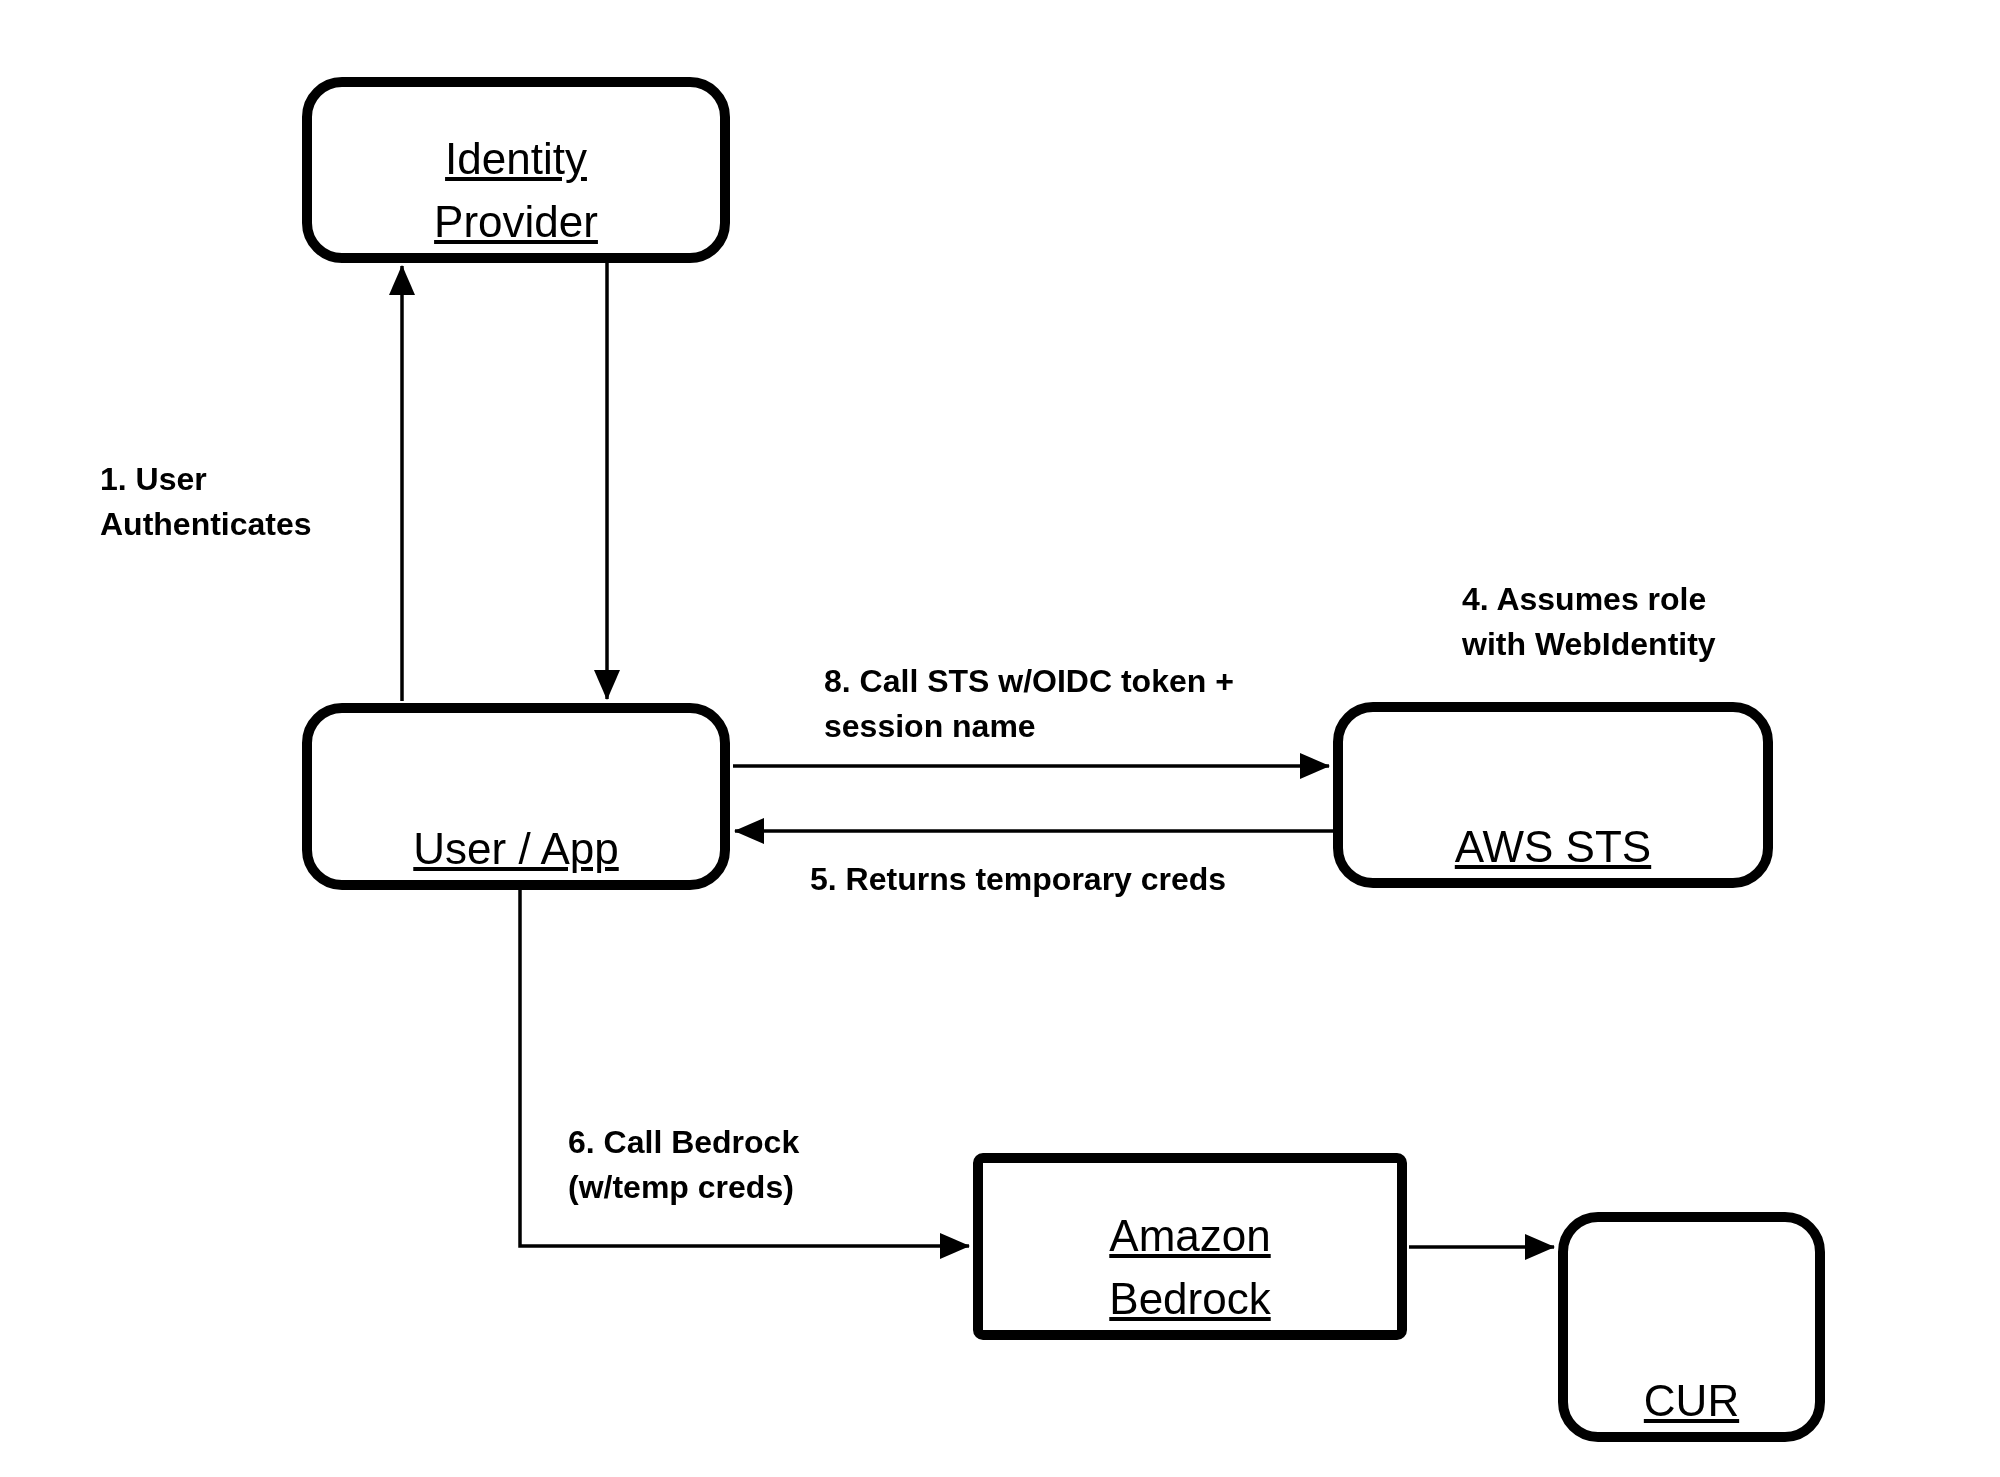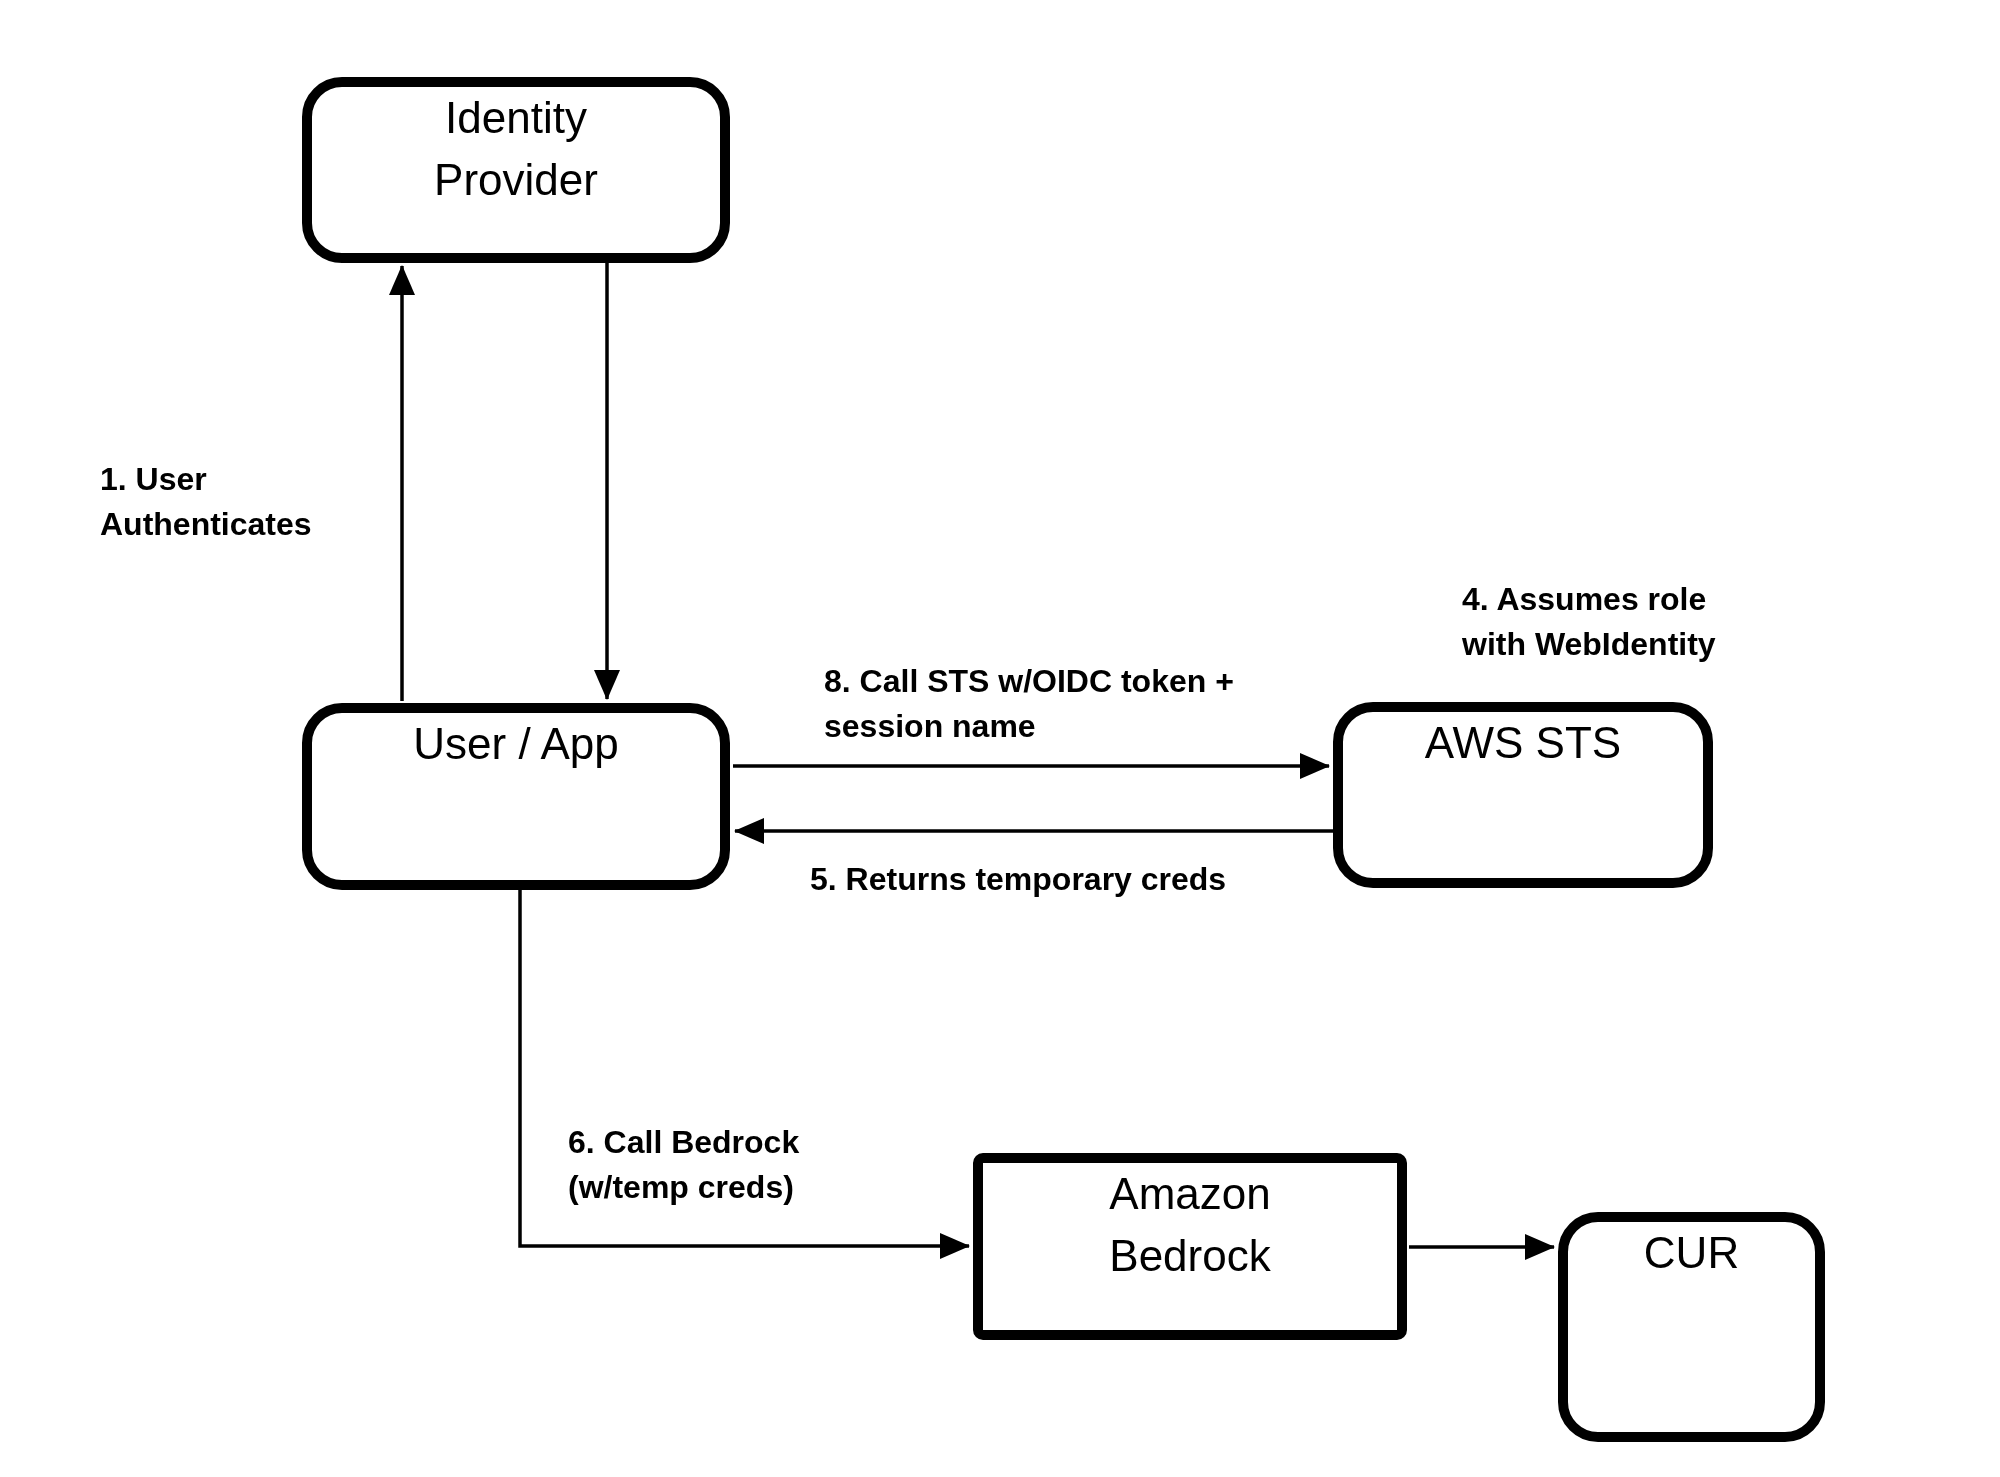--- a/index.html
+++ b/index.html
@@ -33,33 +33,34 @@
     stroke-width: 3.5;
     fill: none;
   }
   .node {
     position: absolute;
     box-sizing: border-box;
     background: var(--node-fill);
     border: 10px solid var(--ink);
     border-radius: 40px;
     display: flex;
-    align-items: flex-start;
+    align-items: flex-end;
     justify-content: center;
+    text-decoration: underline;
   }
   .node .node-label {
     font-size: 44px;
     line-height: 1.42;
     text-align: center;
     white-space: pre-line;
     color: var(--ink);
   }
   .node-identity-provider { left: 302px; top: 77px;  width: 428px; height: 186px; }
   .node-user-app          { left: 302px; top: 703px; width: 428px; height: 187px; }
-  .node-aws-sts           { left: 1333px; top: 702px; width: 380px; height: 186px; }
+  .node-aws-sts           { left: 1333px; top: 702px; width: 440px; height: 186px; }
   .node-amazon-bedrock    { left: 973px; top: 1153px; width: 434px; height: 187px; border-radius: 10px; }
   .node-cur               { left: 1558px; top: 1180px; width: 267px; height: 230px; margin-top: 32px; }
 
   .step-label {
     position: absolute;
     font-size: 32px;
     line-height: 1.42;
     white-space: pre-line;
     color: var(--ink);
     font-weight: bold;

